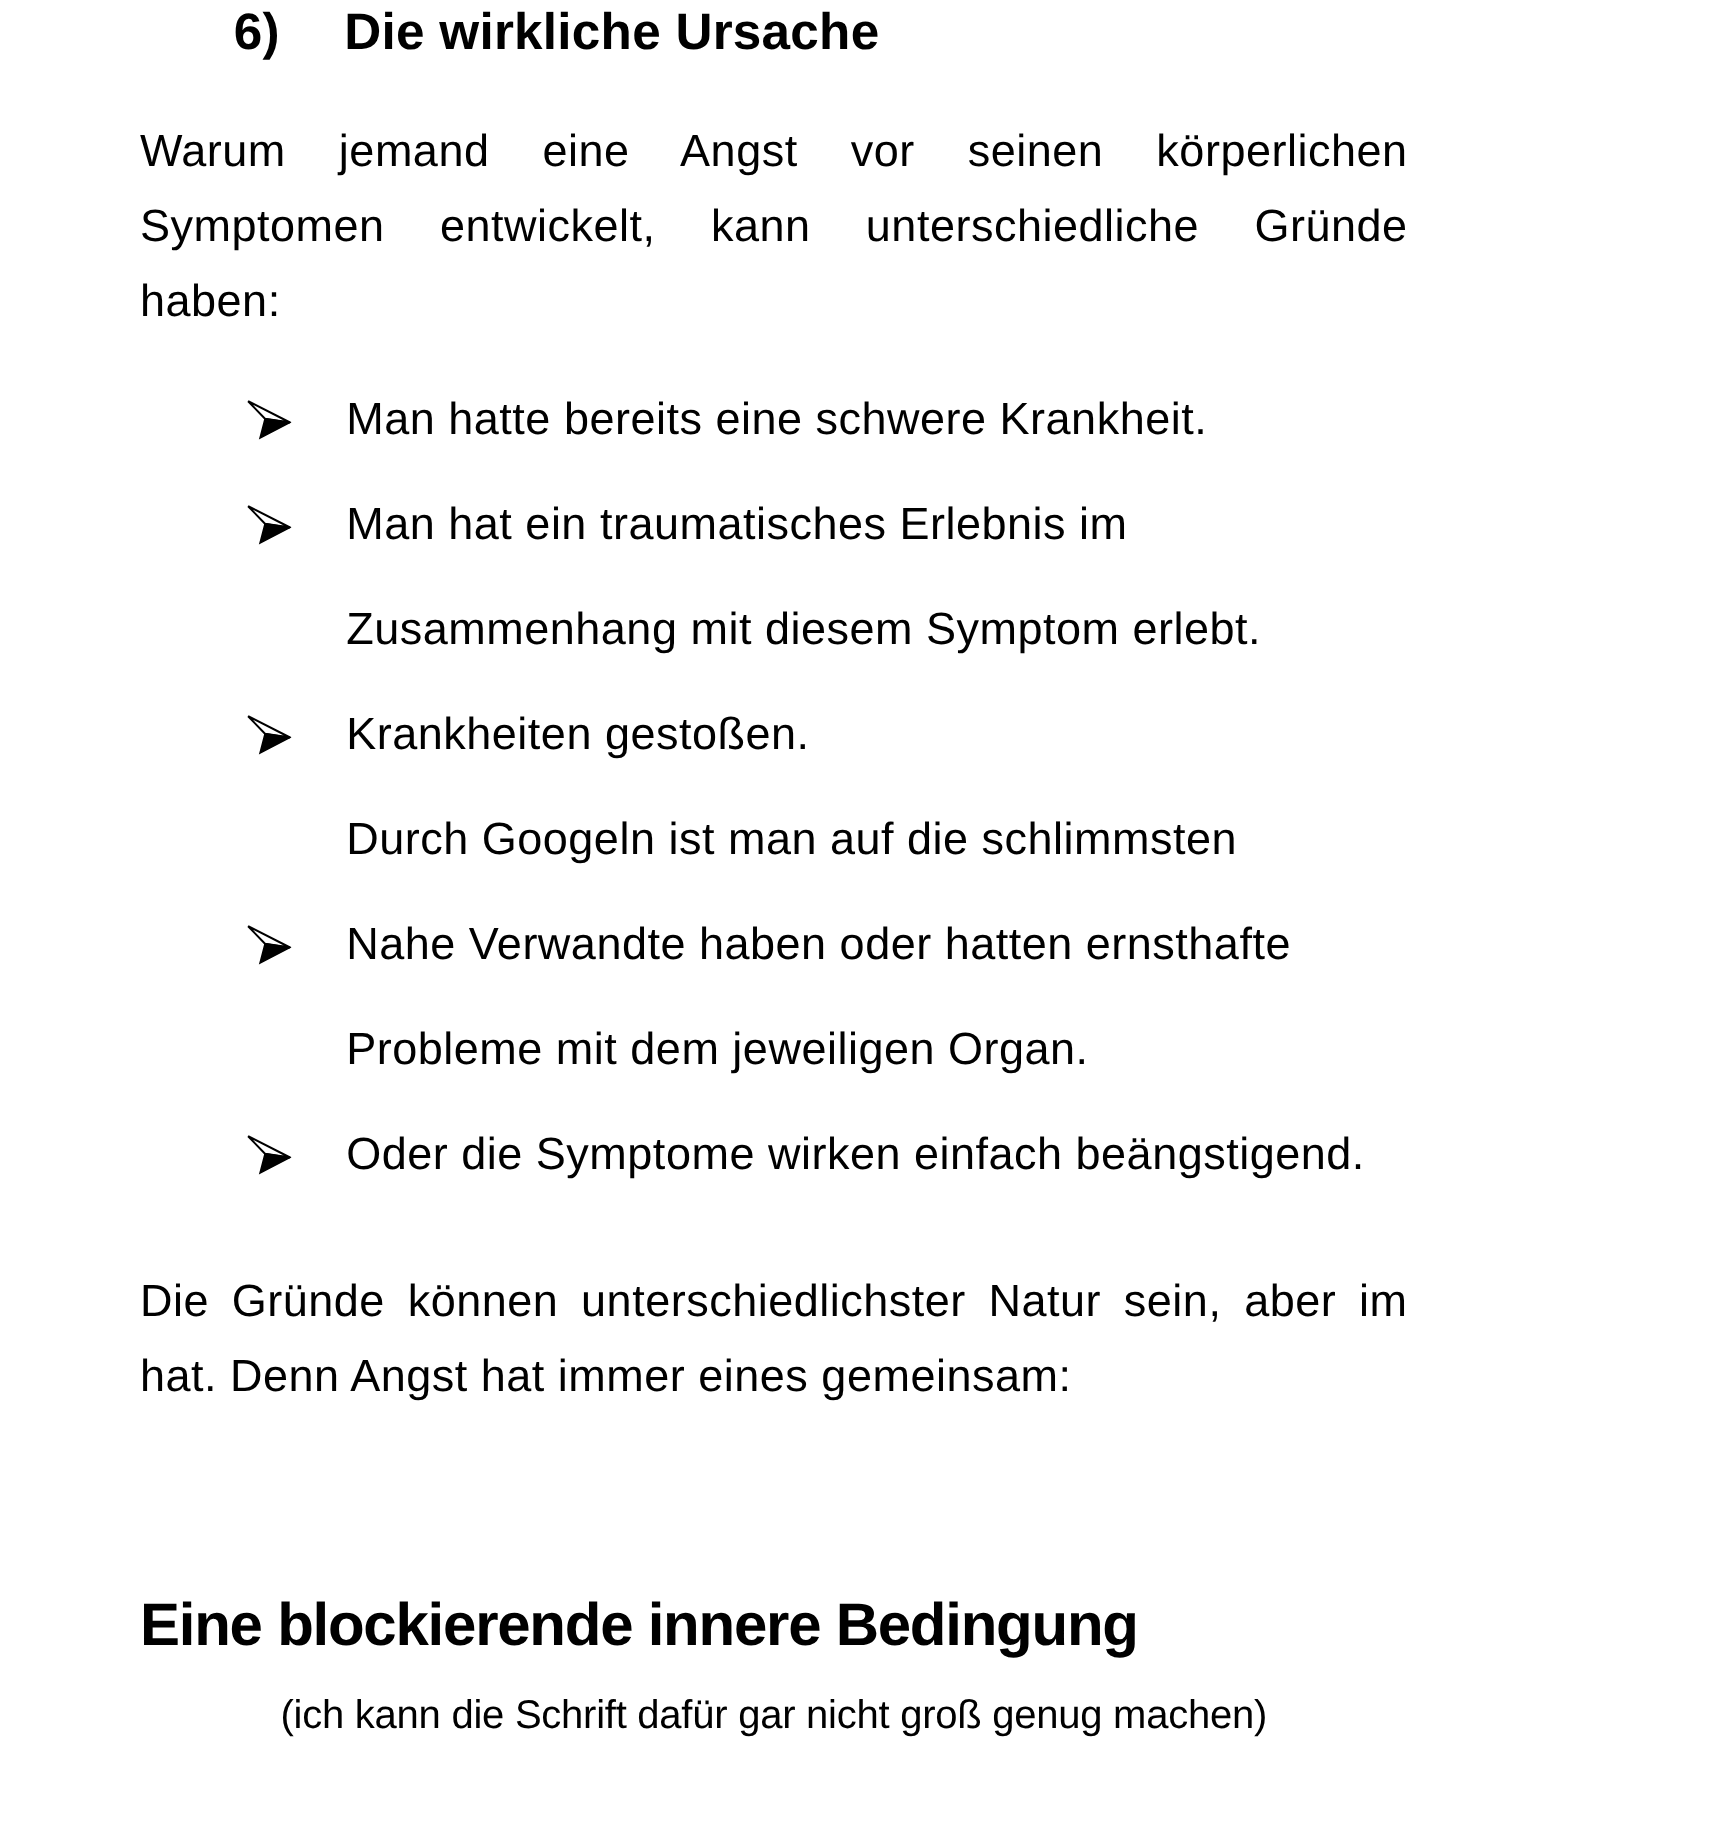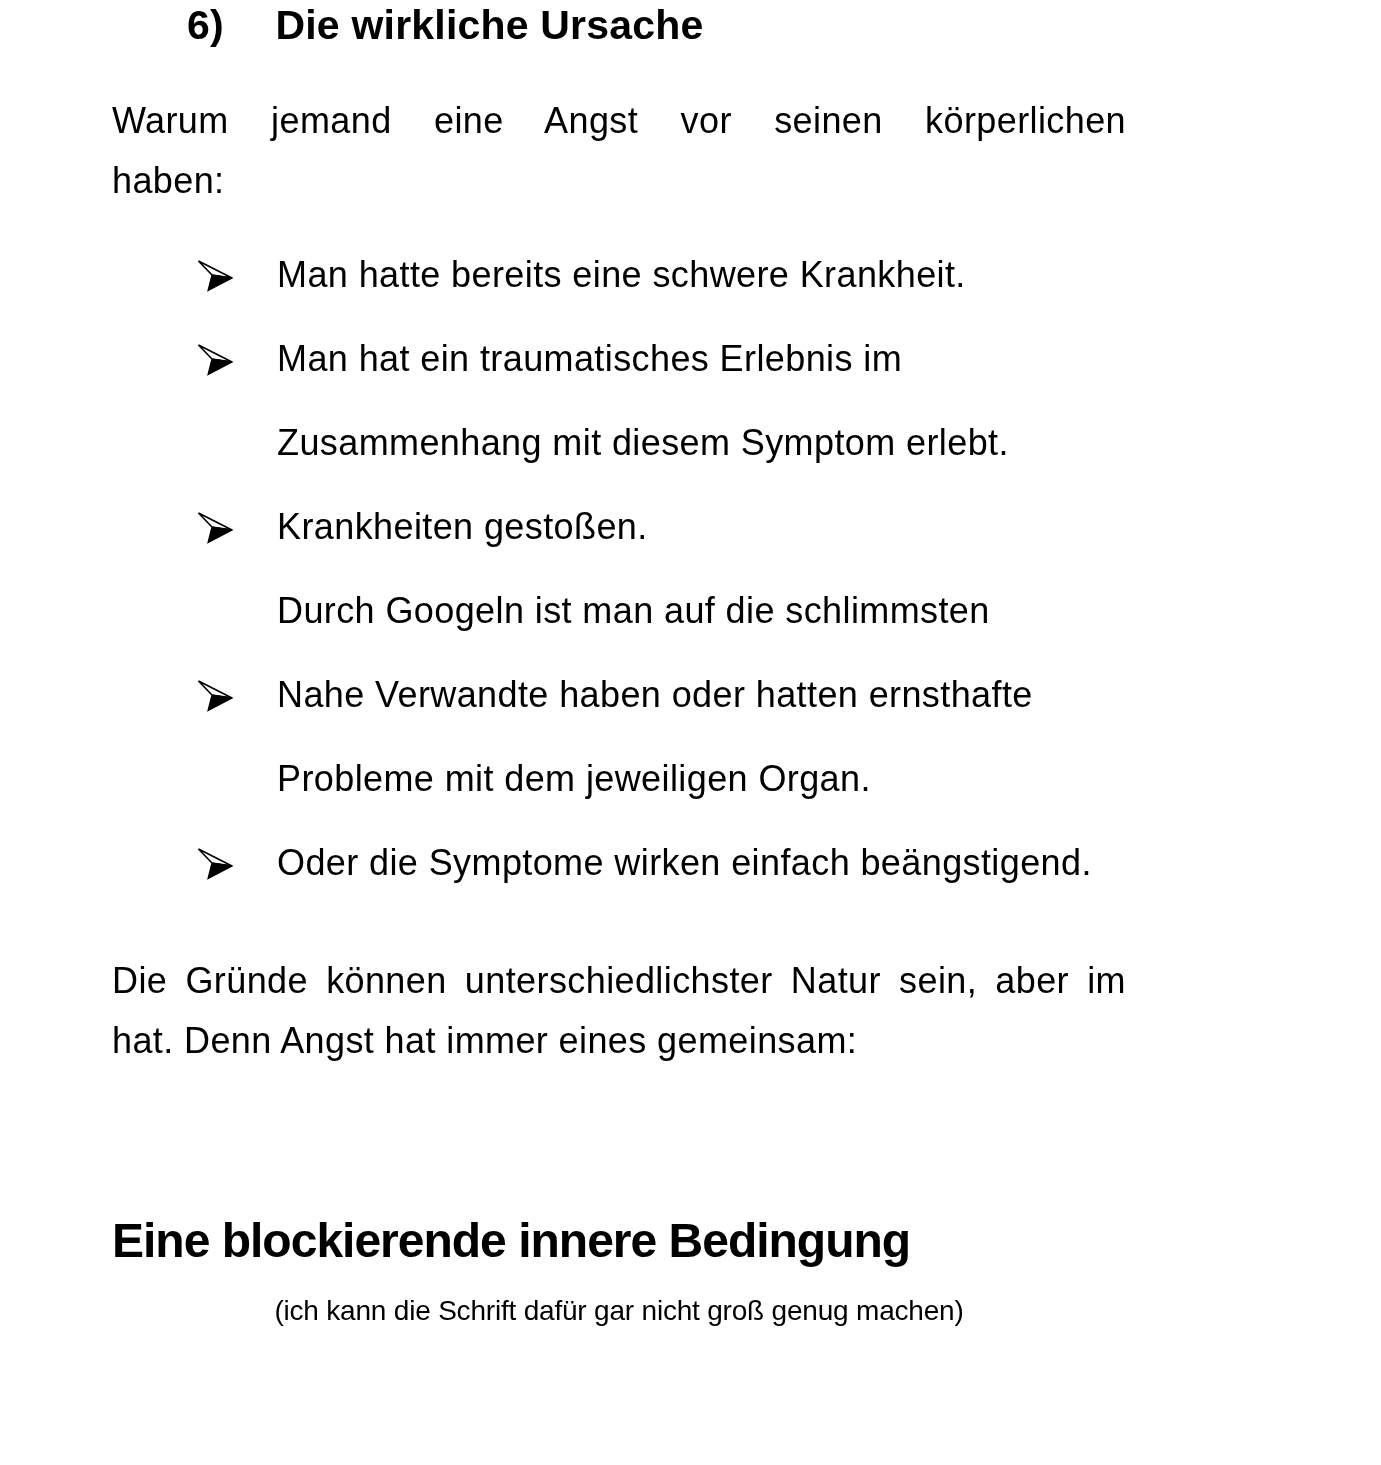--- a/index.html
+++ b/index.html
@@ -73,38 +73,39 @@
     text-align: left;
     font-size: 48px;
     font-weight: bold;
     line-height: 72px;
     letter-spacing: -1px;
     white-space: nowrap;
   }
   .big-sub {
     margin-top: 14px;
     text-align: center;
-    font-size: 28px;
+    font-size: 32px;
     line-height: 40px;
     letter-spacing: -0.2px;
     white-space: nowrap;
   }
 </style>
 </head>
 <body>
 
 <main class="page">
 
   <h1 class="heading">
     <span class="h-num">6)</span>
     <span class="h-title">Die wirkliche Ursache</span>
   </h1>
 
   <section class="para para-intro">
     <div class="jl">Warum jemand eine Angst vor seinen körperlichen</div>
+    <div class="jl">Symptomen entwickelt, kann unterschiedliche Gründe</div>
     <div class="ll">haben:</div>
   </section>
 
   <ul class="causes">
     <li class="cause">
       <span class="bullet">
         <svg viewBox="0 0 36 34" width="36" height="34" aria-hidden="true">
           <polygon points="1.5,2 35,19 15,16" fill="#ffffff" stroke="#000000" stroke-width="1.6" stroke-linejoin="miter"></polygon>
           <polygon points="15,16 35,19 11,31.5" fill="#000000" stroke="#000000" stroke-width="1.2" stroke-linejoin="miter"></polygon>
         </svg>

